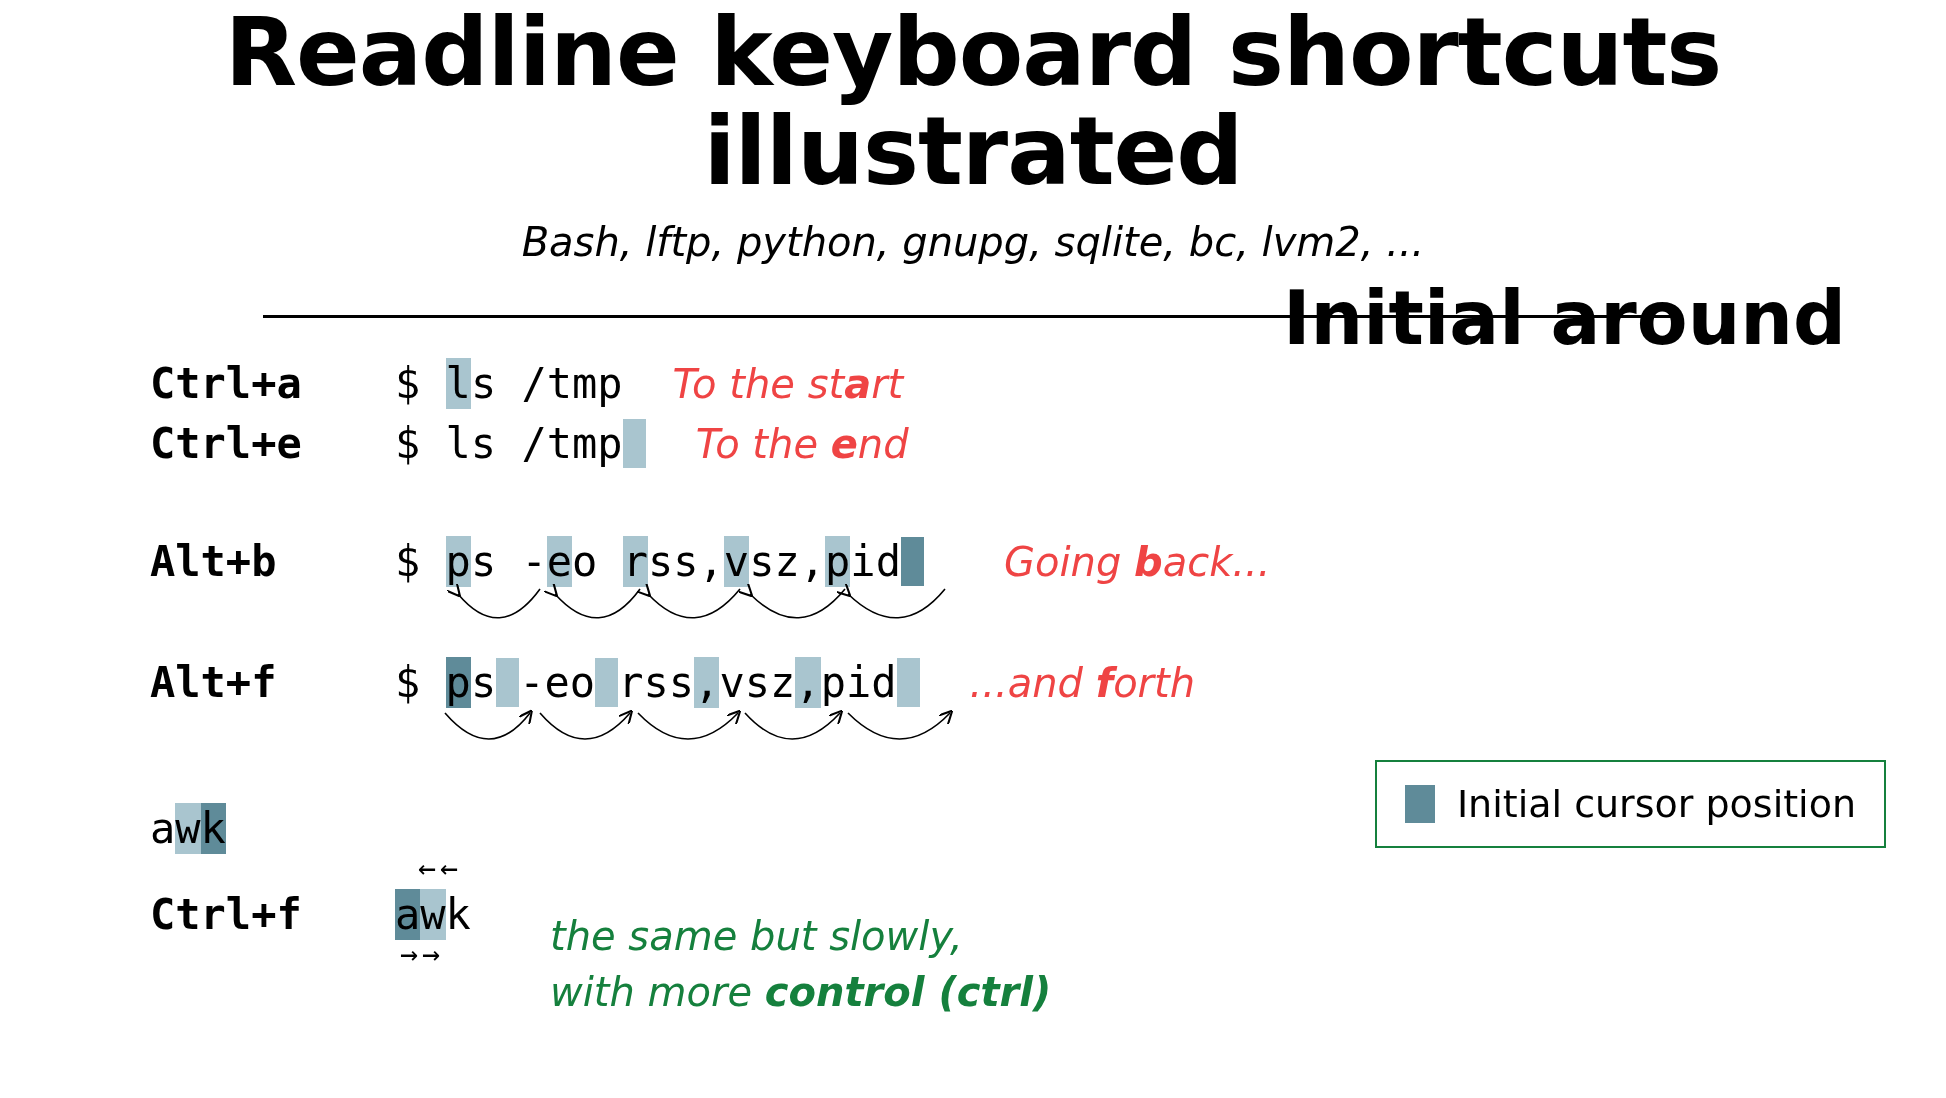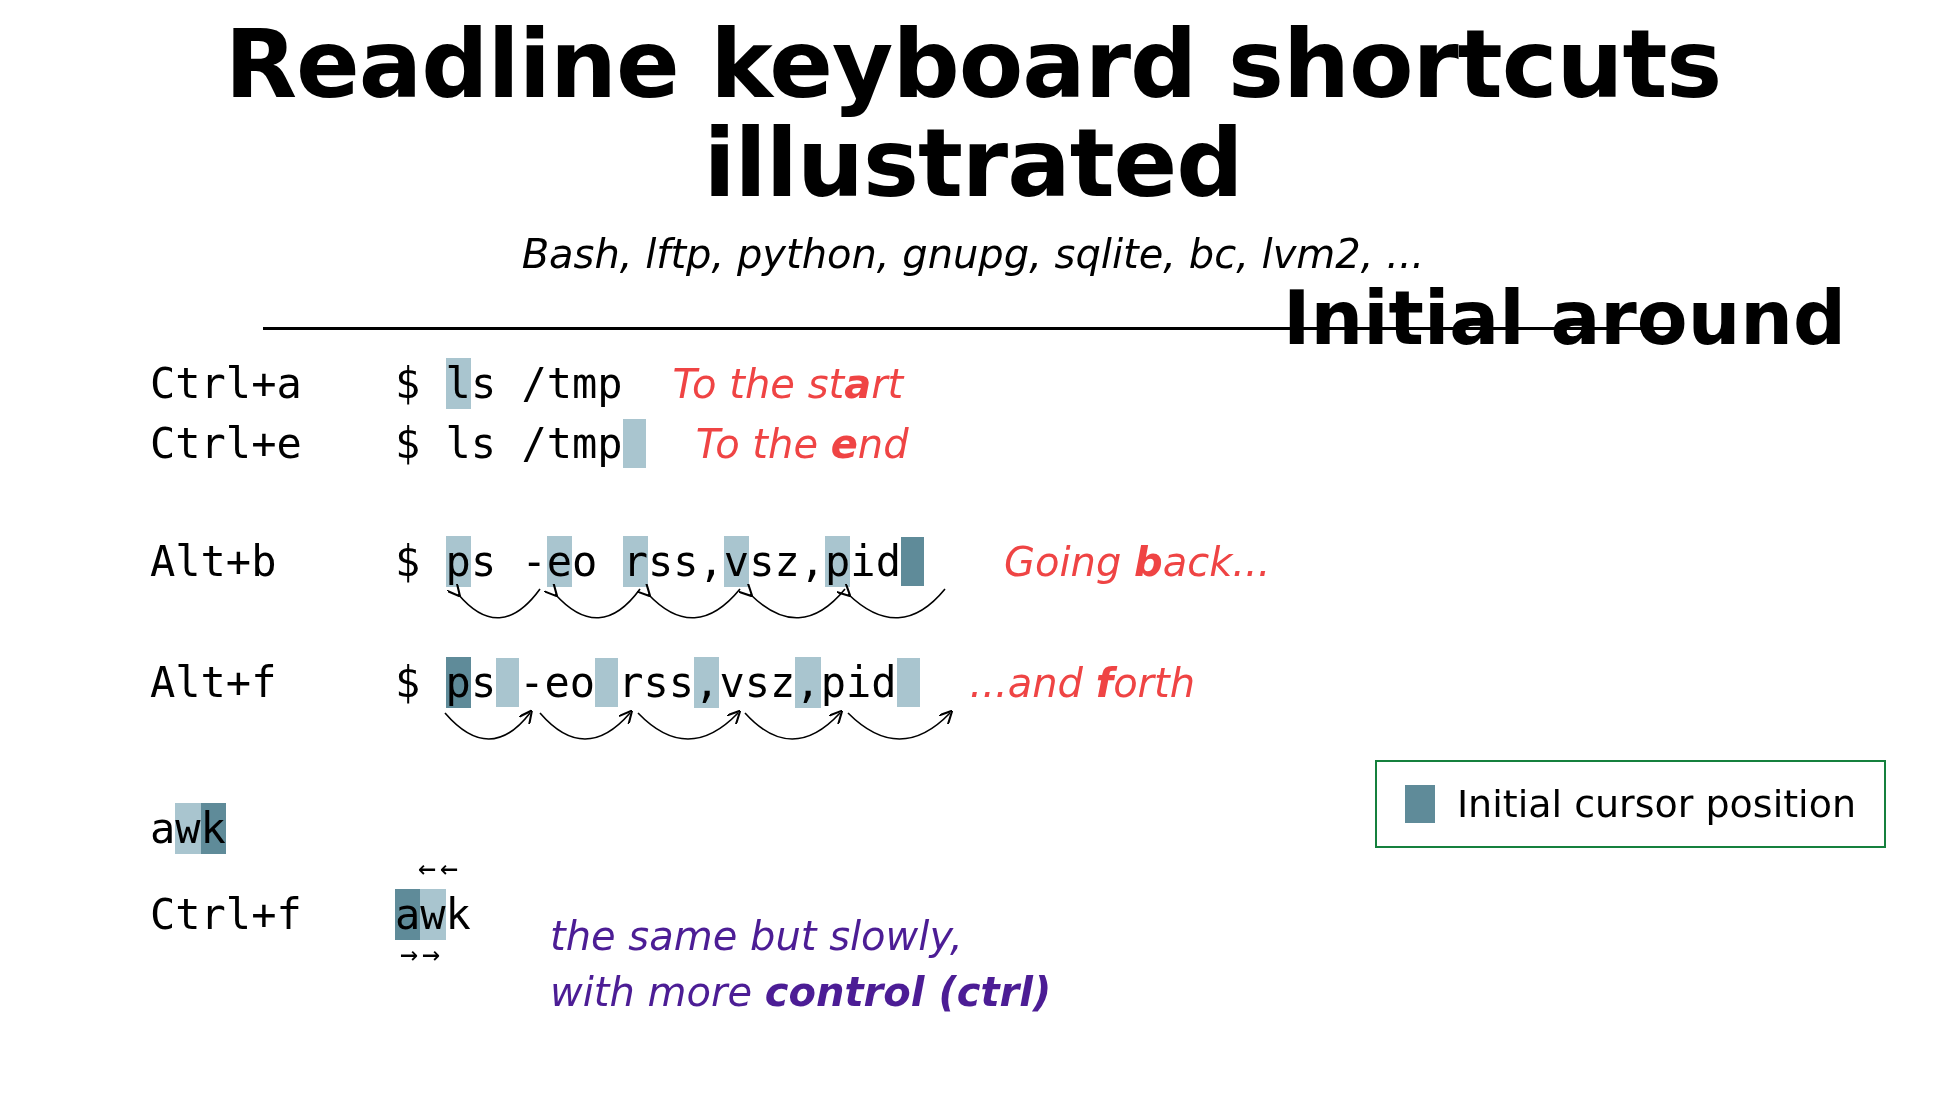--- a/index.html
+++ b/index.html
@@ -9,21 +9,21 @@
     background: #fff;
     width: 1946px;
     height: 1098px;
     font-family: "DejaVu Sans", "Liberation Sans", Arial, sans-serif;
     color: #000;
   }
   .page {
     width: 1946px;
     height: 834px;
     position: relative;
-    padding-top: 16px;
+    padding-top: 4px;
   }
   .title {
     font-weight: 900;
     font-size: 94px;
     text-align: center;
     letter-spacing: -1px;
     line-height: 1.05;
   }
   .subtitle {
     font-style: italic;
@@ -53,21 +53,21 @@
   .row {
     display: flex;
     align-items: baseline;
     margin-bottom: 0;
     position: relative;
   }
   .gap-small { height: 10px; }
   .gap-med { height: 68px; }
   .key {
     font-family: "DejaVu Sans Mono", "Liberation Mono", Menlo, Consolas, monospace;
-    font-weight: 400;
+    font-weight: 700;
     font-size: 42px;
     width: 245px;
     flex-shrink: 0;
   }
   .cmd {
     font-family: "DejaVu Sans Mono", "Liberation Mono", Menlo, Consolas, monospace;
     font-weight: 400;
     font-size: 42px;
     white-space: pre;
     position: relative;
@@ -100,21 +100,21 @@
     white-space: nowrap;
   }
   .note b, .note .bold {
     font-weight: 800;
     font-style: italic;
   }
   .note-block {
     position: absolute;
     font-style: italic;
     font-size: 40px;
-    color: #4c1d95;
+    color: #15803d;
     line-height: 1.4;
   }
   .legend {
     position: absolute;
     right: 60px;
     top: 760px;
     border: 2px solid #15803d;
     padding: 20px 28px;
     display: flex;
     align-items: center;

